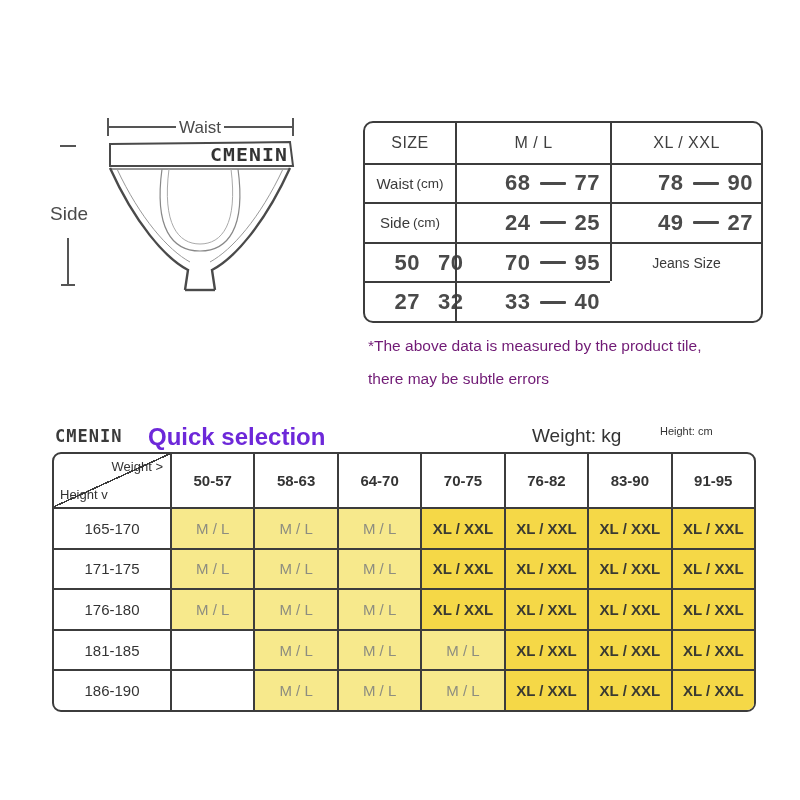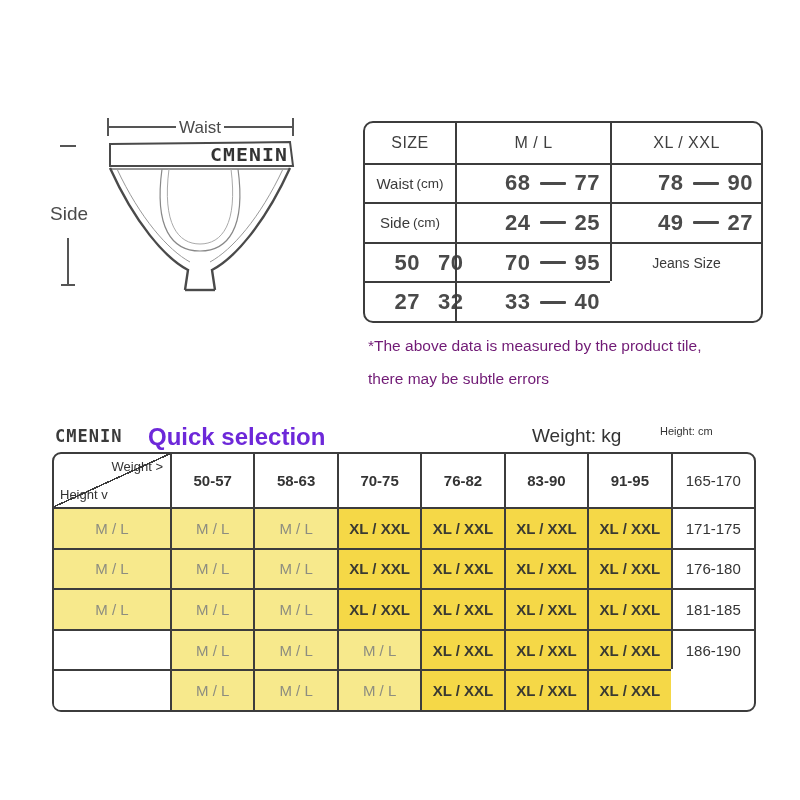--- a/index.html
+++ b/index.html
@@ -207,20 +207,21 @@
 <div class="abs" id="qs-height-unit">Height: cm</div>
 
 <div class="abs" id="quick-table">
 
   <div class="qcell corner">
     <span class="cw">Weight &gt;</span>
     <span class="ch">Height v</span>
   </div>
   <div class="qcell whdr">50-57</div>
   <div class="qcell whdr">58-63</div>
+  <div class="qcell whdr">64-70</div>
   <div class="qcell whdr">70-75</div>
   <div class="qcell whdr">76-82</div>
   <div class="qcell whdr">83-90</div>
   <div class="qcell whdr">91-95</div>
 
   <div class="qcell hrow">165-170</div>
   <div class="qcell ml">M / L</div>
   <div class="qcell ml">M / L</div>
   <div class="qcell ml">M / L</div>
   <div class="qcell xl">XL / XXL</div>

